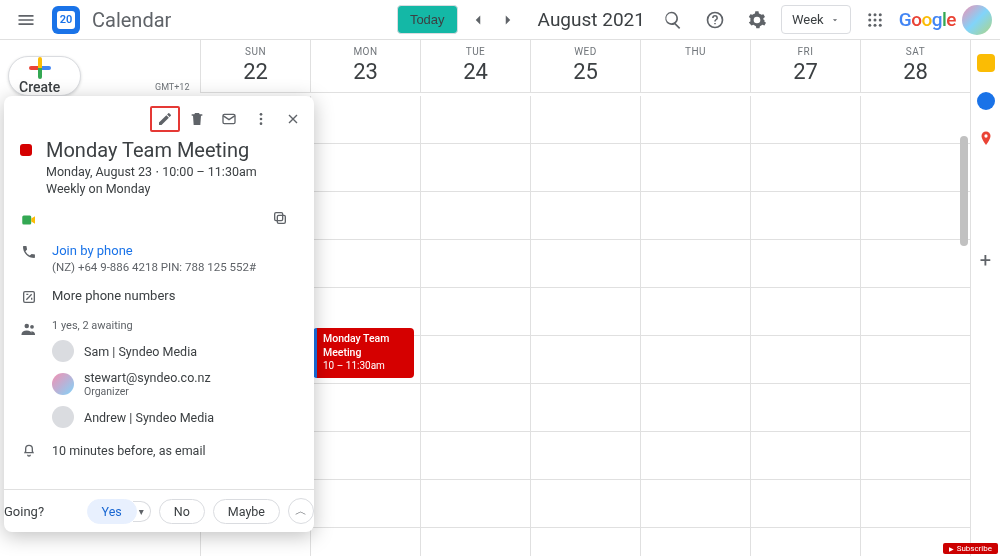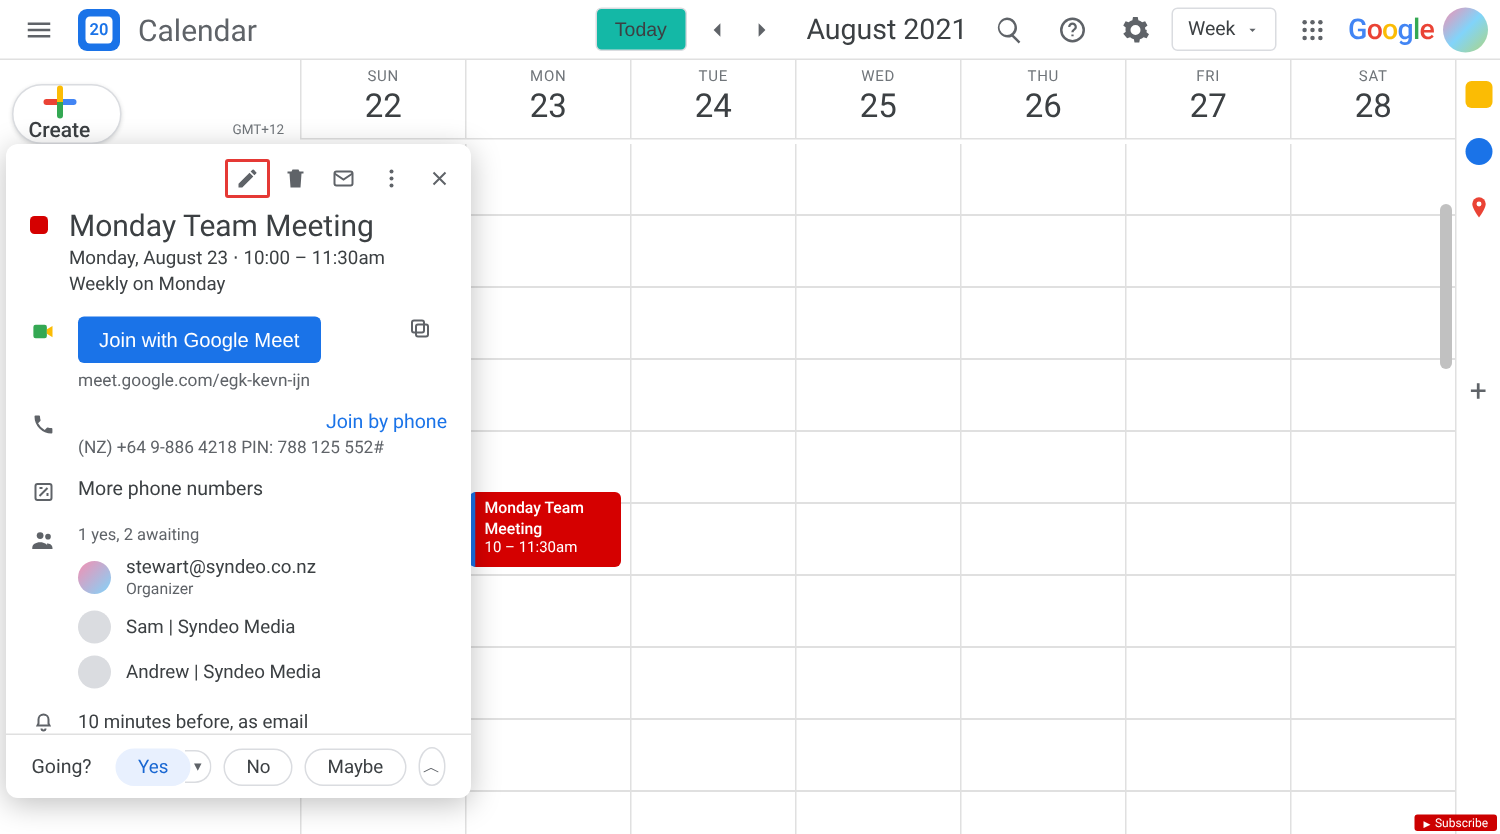--- a/index.html
+++ b/index.html
@@ -126,37 +126,37 @@
   .popup-title { font-size:20px; color:#3c4043; font-weight:400; }
   .popup-sub { font-size:12.5px; color:#3c4043; margin-top:2px; }
   .sect { display:flex; gap:14px; align-items:flex-start; margin-top:14px; }
   .sect .sicon { width:18px; flex-shrink:0; color:#5f6368; display:flex; justify-content:center; margin-top:1px; }
   .sect .scontent { flex:1; font-size:13px; color:#3c4043; }
   .meet-btn {
     background:#1a73e8; color:#fff; border:none; border-radius:4px;
     padding:8px 14px; font-size:13.5px; font-weight:500; cursor:pointer;
   }
   .meet-link { font-size:11.5px; color:#5f6368; margin-top:4px; }
-  .phone-link { color:#1a73e8; font-size:13px; cursor:pointer;text-align:right; }
+  .phone-link { color:#1a73e8; font-size:13px; cursor:pointer; }
   .phone-sub { font-size:11.5px; color:#5f6368; margin-top:2px; }
   .more-phone { font-size:13px; color:#3c4043; cursor:pointer; }
   .guest-count { font-size:13px; }
   .guest-sub { font-size:11px; color:#5f6368; }
   .guest-list { margin-top:8px; display:flex; flex-direction:column; gap:8px; }
   .guest { display:flex; gap:10px; align-items:center; }
   .guest .gavatar { width:22px; height:22px; border-radius:50%; background:#dadce0; flex-shrink:0; }
   .guest .gavatar.organizer { background:linear-gradient(135deg,#f48fb1,#81d4fa); }
   .guest .gname { font-size:12.5px; color:#3c4043; }
   .guest .grole { font-size:10.5px; color:#5f6368; }
 
   .simple-sect { display:flex; gap:14px; align-items:center; margin-top:14px; font-size:12.5px; color:#3c4043; }
   .simple-sect .sicon { width:18px; display:flex; justify-content:center; color:#5f6368; }
 
   .rsvp-bar {
-    border-top:1px solid #e0e0e0; padding:8px 17px;
+    border-top:1px solid #e0e0e0; padding:8px 0;
     display:flex; align-items:center; gap:8px; font-size:13px;
   }
   .rsvp-bar .going-label { color:#3c4043; }
   .rsvp-spacer { flex:1; }
   .rsvp-btn {
     border:1px solid #dadce0; border-radius:16px; padding:4px 14px;
     font-size:12.5px; cursor:pointer; background:#fff; color:#3c4043;
   }
   .rsvp-btn.active { background:#e8f0fe; color:#1967d2; border-color:#e8f0fe; }
   .split-caret {
@@ -264,21 +264,20 @@
     <div class="day-col">
       <div class="day-name">TUE</div>
       <div class="day-num">24</div>
     </div>
     <div class="day-col">
       <div class="day-name">WED</div>
       <div class="day-num">25</div>
     </div>
     <div class="day-col">
       <div class="day-name">THU</div>
-      <div class="day-num">26</div>
     </div>
     <div class="day-col">
       <div class="day-name">FRI</div>
       <div class="day-num">27</div>
     </div>
     <div class="day-col">
       <div class="day-name">SAT</div>
       <div class="day-num">28</div>
     </div>
   </div>
@@ -364,24 +363,20 @@
       </div>
     </div>
 
     <div class="sect meet-sect">
       <div class="sicon">
         <svg width="18" height="18" viewBox="0 0 24 24">
             <rect x="3" y="6" width="12" height="12" rx="2" fill="#34a853"></rect>
             <path d="M15 10l5-3v10l-5-3z" fill="#fbbc04"></path>
           </svg>
       </div>
-      <div class="scontent">
-        <button class="meet-btn">Join with Google Meet</button>
-        <div class="meet-link">meet.google.com/egk-kevn-ijn</div>
-      </div>
       <div class="copy-icons">
         <div style="cursor:pointer">
           <svg width="16" height="16" viewBox="0 0 24 24" fill="none" stroke="#5f6368" stroke-width="2">
               <rect x="8" y="8" width="12" height="12" rx="2"></rect>
               <rect x="4" y="4" width="12" height="12" rx="2"></rect>
             </svg>
         </div>
       </div>
     </div>
 
@@ -411,36 +406,36 @@
       <div class="sicon">
         <svg width="18" height="18" viewBox="0 0 24 24" fill="#5f6368">
             <circle cx="9" cy="8" r="3"></circle>
             <circle cx="16" cy="9" r="2.5"></circle>
             <path d="M2 19c0-3 3-5 7-5s7 2 7 5v1H2v-1zM15 15c2.5 0 5 1.2 5 4v1h-4"></path>
           </svg>
       </div>
       <div class="scontent">
         <div class="guest-sub">1 yes, 2 awaiting</div>
         <div class="guest-list" id="guest-list">
+            <div class="guest">
+              <div class="gavatar"></div>
+              <div>
+                <div class="gname">Sam | Syndeo Media</div>
+              </div>
+            </div>
             <div class="guest">
               <div class="gavatar organizer"></div>
               <div>
                 <div class="gname">stewart@syndeo.co.nz</div>
                 <div class="grole">Organizer</div>
               </div>
             </div>
             <div class="guest">
               <div class="gavatar"></div>
               <div>
-                <div class="gname">Sam | Syndeo Media</div>
-              </div>
-            </div>
-            <div class="guest">
-              <div class="gavatar"></div>
-              <div>
                 <div class="gname">Andrew | Syndeo Media</div>
               </div>
             </div>
           </div>
       </div>
     </div>
 
     <div class="simple-sect">
       <div class="sicon">
         <svg width="16" height="16" viewBox="0 0 24 24" fill="none" stroke="#5f6368" stroke-width="2">

